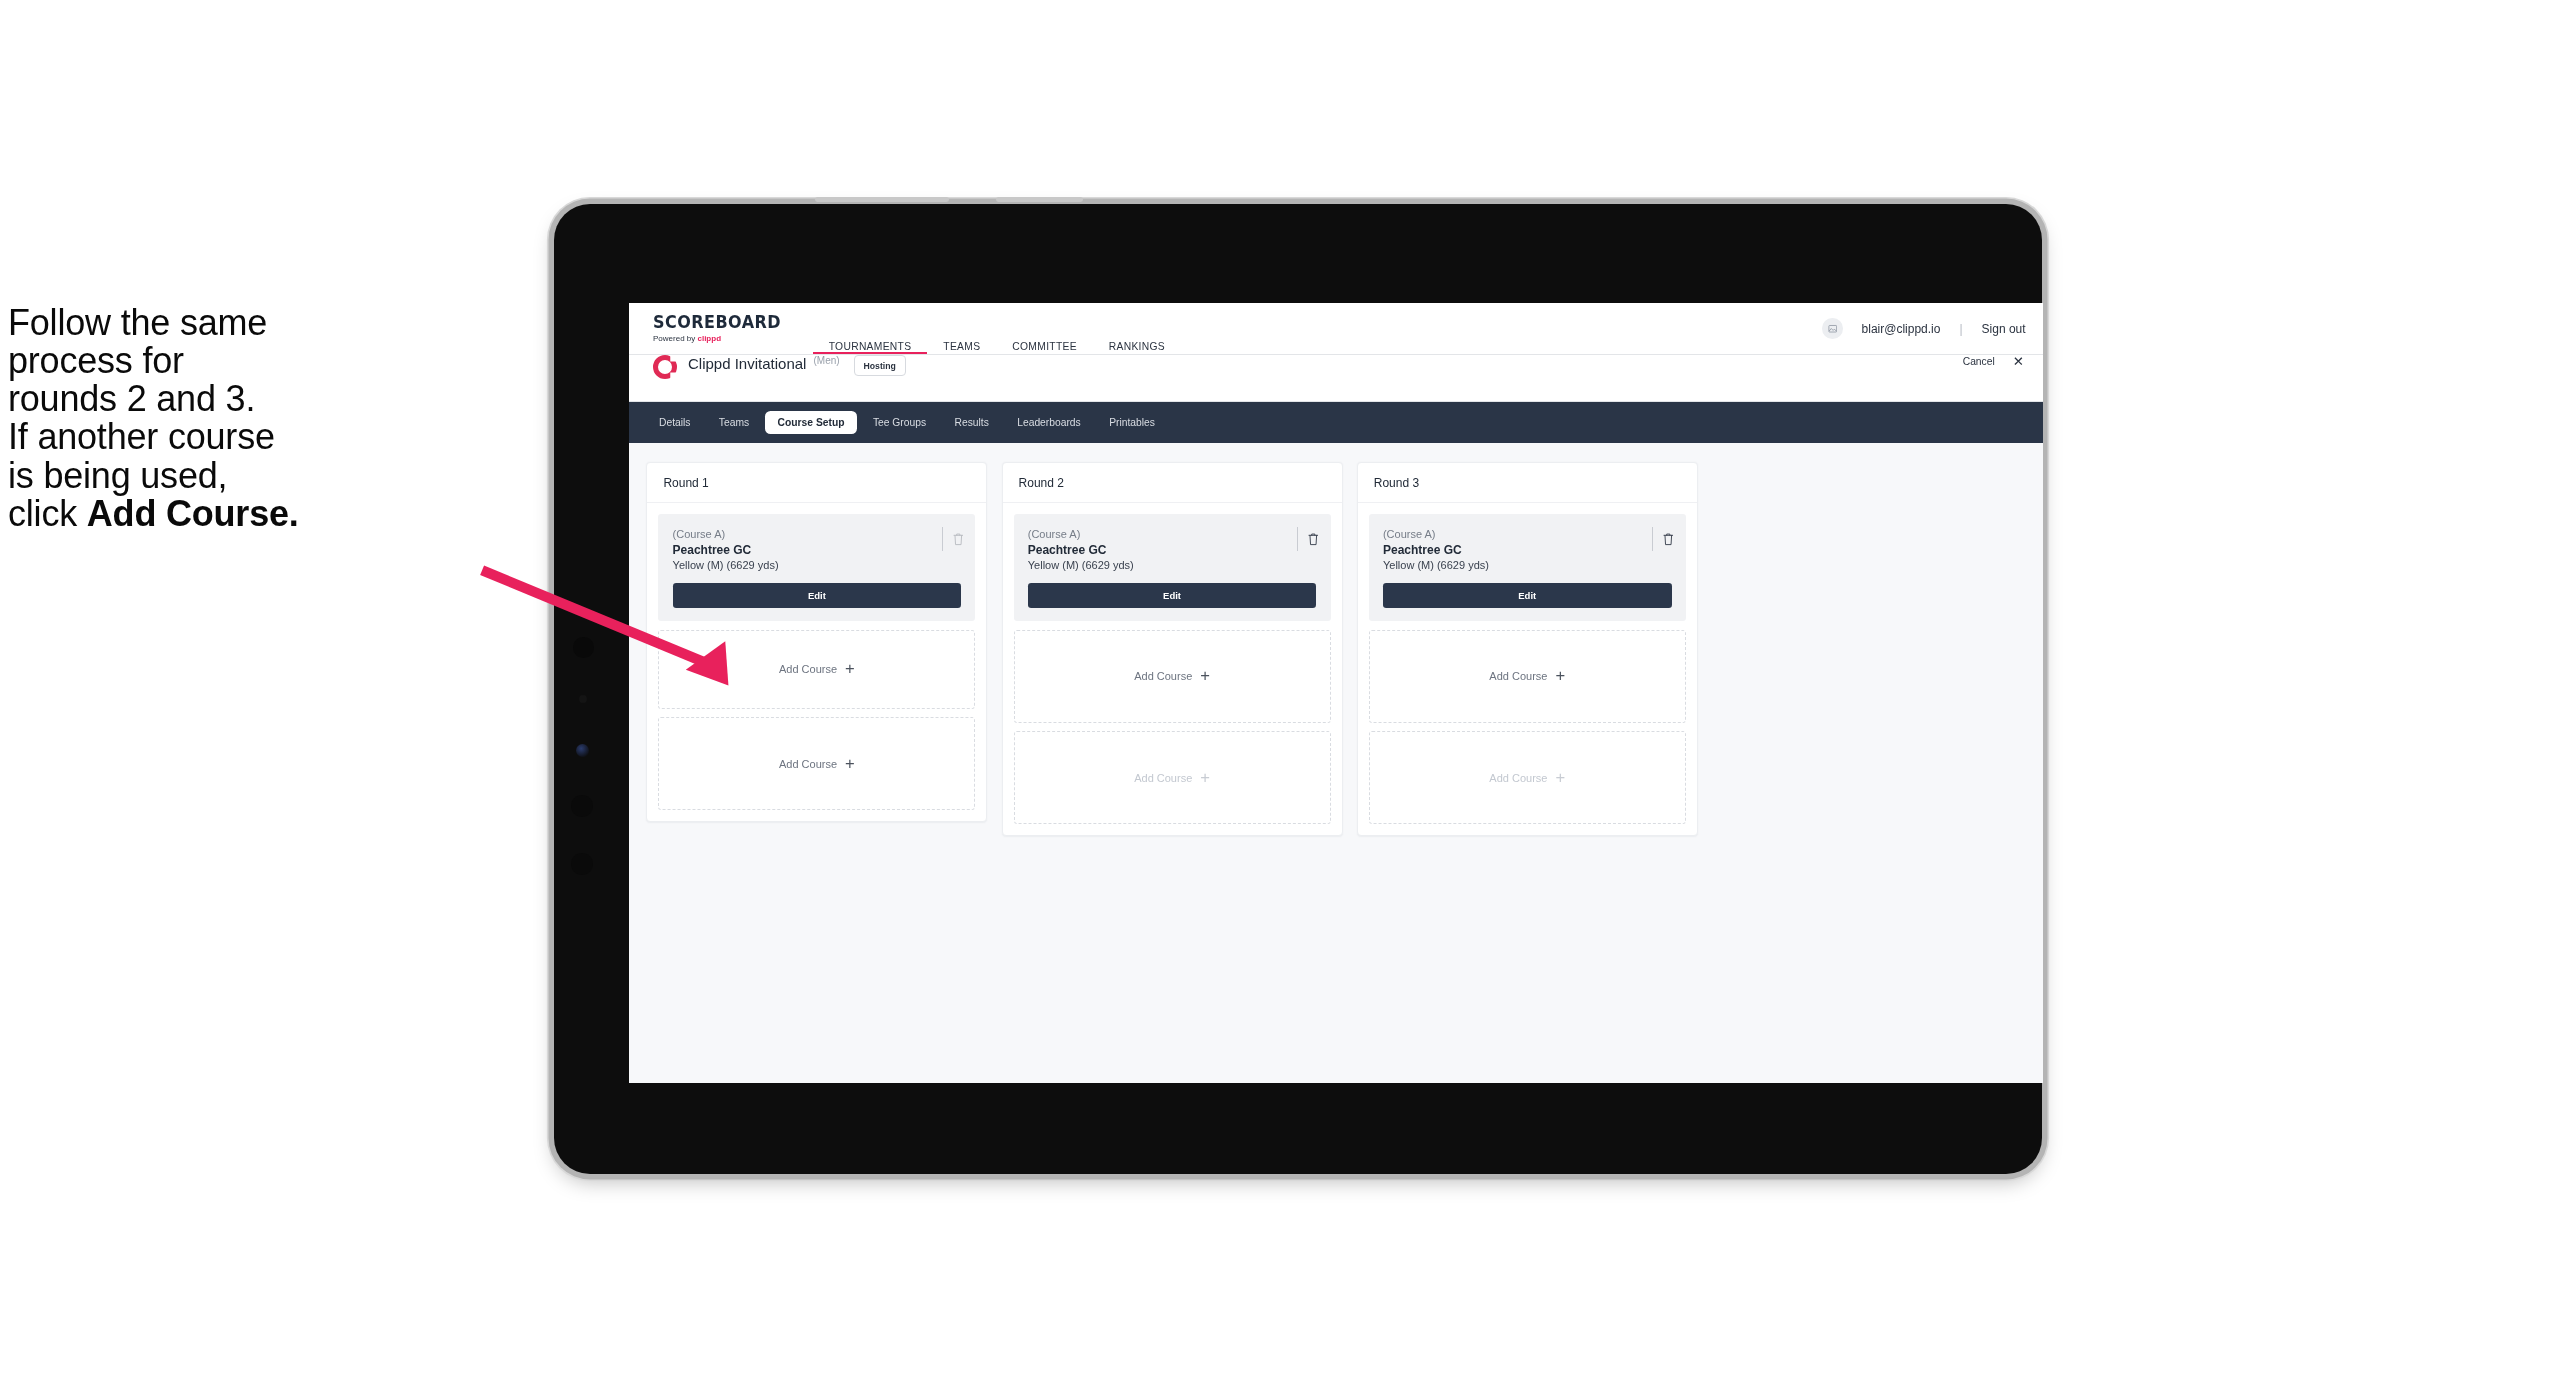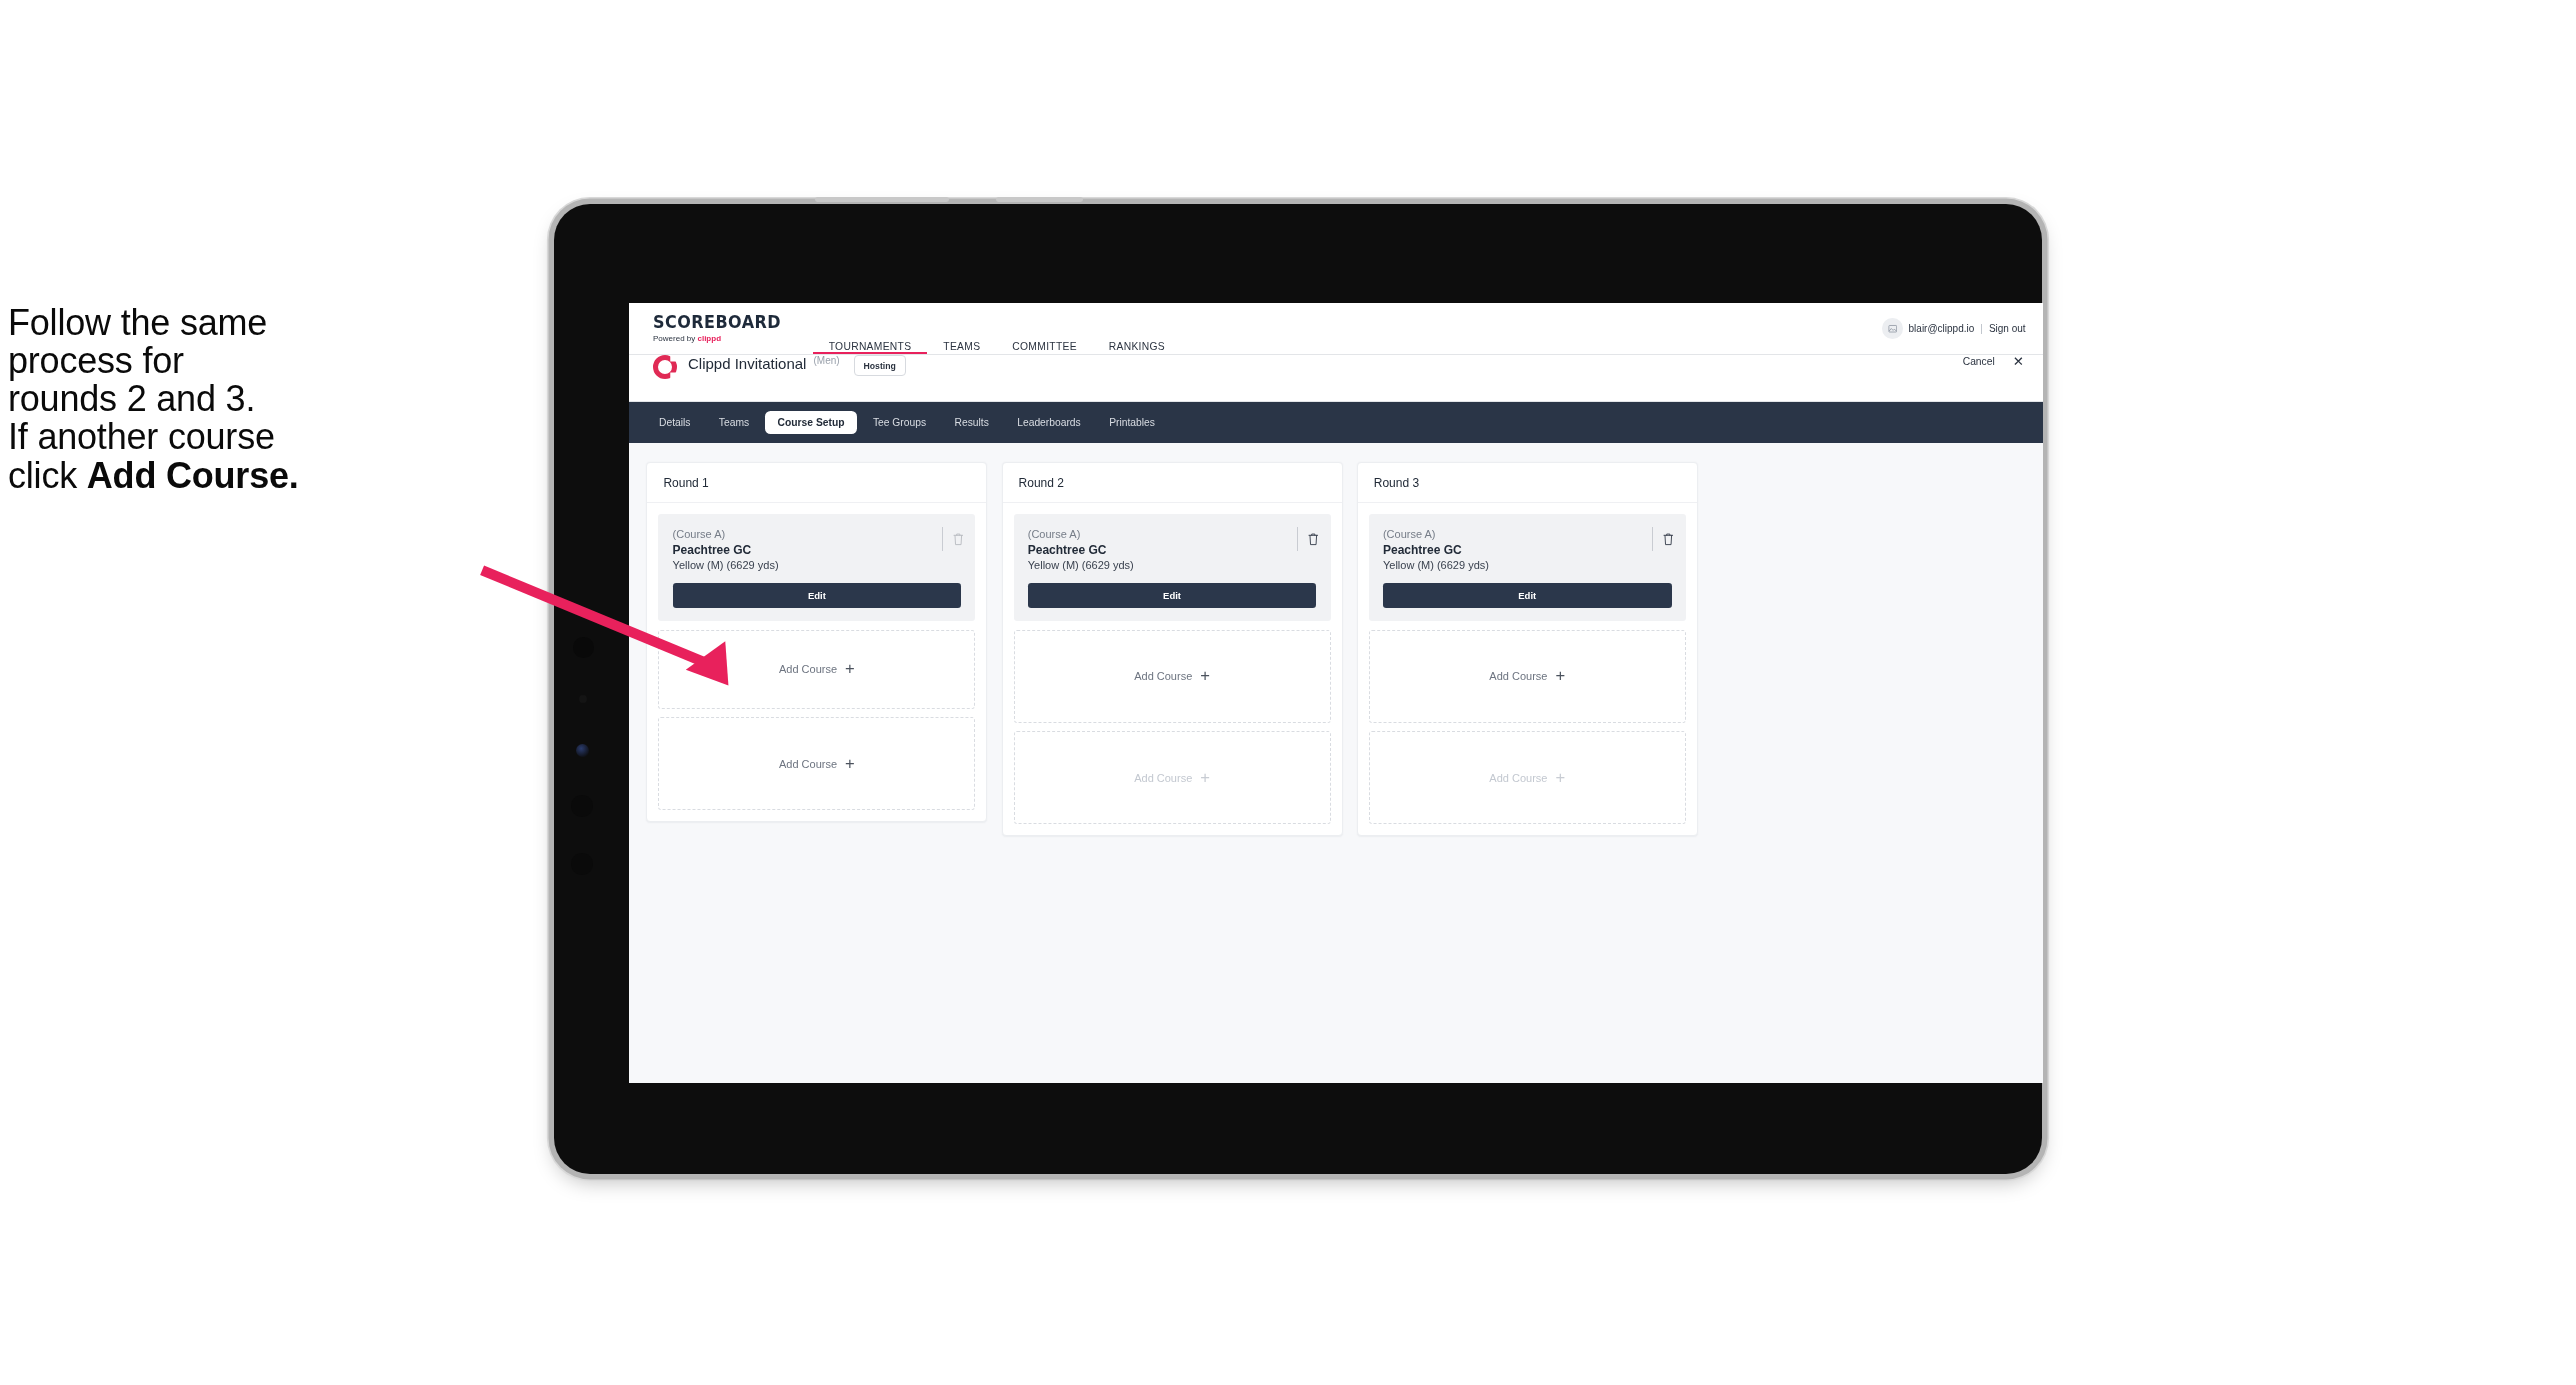--- a/index.html
+++ b/index.html
@@ -89,22 +89,22 @@
   .mainnav a {
     display: flex; align-items: center; padding: 0 16px;
     font-size: 10.3px; letter-spacing: 0.3px;
     color: #2b3340; text-decoration: none;
     border-bottom: 2.4px solid transparent;
   }
   .mainnav a.active { border-bottom-color: #e8215c; }
 
   .topright {
     margin-left: auto; display: flex; align-items: center;
-    padding-right: 17.4px; gap: 6px;
-    font-size: 10px; color: #2b3340;
+    padding-right: 17.4px; gap: 19px;
+    font-size: 12px; color: #2b3340;
   }
   .avatar {
     width: 20.5px; height: 20.5px; border-radius: 50%;
     background: #eceef1; display: flex; align-items: center;
     justify-content: center; color: #8b939f; font-size: 9.5px;
   }
   .topright .sep { color: #b6bcc4; }
   .topright .signout { color: #2b3340; }
 
   
@@ -225,20 +225,21 @@
 </head>
 <body>
 
 <div id="root">
 
   <div class="caption">
     <span class="ln">Follow the same</span>
     <span class="ln">process for</span>
     <span class="ln">rounds 2 and 3.</span>
     <span class="ln">If another course</span>
+    <span class="ln">is being used,</span>
     <span class="ln"><span>click </span><b>Add Course.</b></span>
   </div>
 
   <div class="device">
     <div class="topnotch"></div>
     <div class="topnotch2"></div>
     <div class="dot cam"></div>
     <div class="dot mic"></div>
     <div class="dot sens"></div>
     <div class="dot b1"></div>

